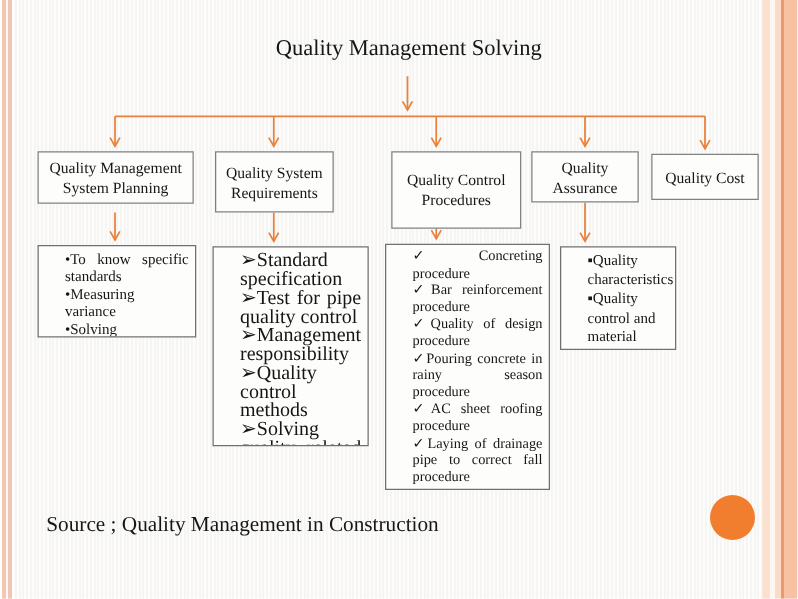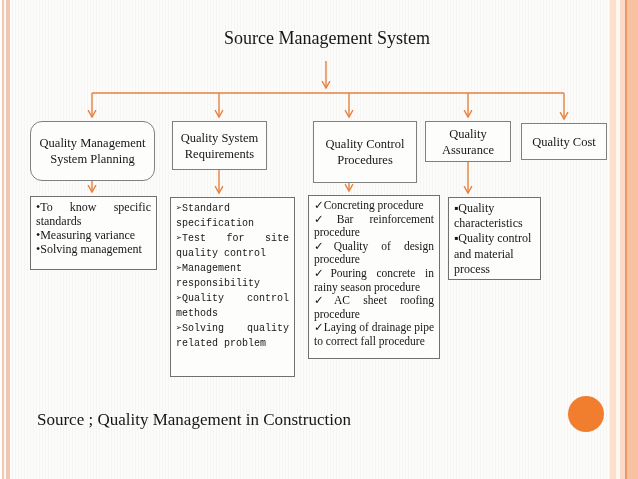--- a/index.html
+++ b/index.html
@@ -37,53 +37,53 @@
   .node{
     position:absolute;
     background:#fdfdfc;
     border:1.5px solid var(--border);
     display:flex;align-items:center;justify-content:center;
     text-align:center;
     font-size:12.5px;line-height:1.28;
     box-sizing:border-box;
     padding:2px 4px;
   }
-  .b1{left:30px;top:121px;width:125px;height:60px;border-radius:12px;}
+  .b1{left:30px;top:121px;width:125px;height:42px;}
   .b2{left:172px;top:121px;width:95px;height:49px;}
   .b3{left:313px;top:121px;width:104px;height:62px;}
   .b4{left:425px;top:121px;width:86px;height:41px;}
   .b5{left:521px;top:123px;width:86px;height:37px;}
   .detail{
     position:absolute;
     background:#fdfdfc;
     border:1.6px solid #707070;
     box-sizing:border-box;
     overflow:hidden;
     padding:3px 5px;
   }
-  .detail .bullet-item{text-align:justify;}
+  .detail .bullet-item{text-align:justify;margin-left:16px;}
   .d1{left:30px;top:196px;width:127px;height:74px;font-size:12px;line-height:14px;}
-  .d2{left:170px;top:197px;width:125px;height:180px;font-size:10px;line-height:15px;font-family:Liberation Mono, monospace;}
-  .d3{left:308px;top:195px;width:132px;height:164px;font-size:11.5px;line-height:13.6px;}
+  .d2{left:170px;top:197px;width:125px;height:160px;font-size:16px;line-height:15px;}
+  .d3{left:308px;top:195px;width:132px;height:197px;font-size:11.5px;line-height:13.6px;}
   .d4{left:448px;top:197px;width:93px;height:83px;font-size:12px;line-height:15.2px;}
   .d4 .bullet-item{text-align:left;}
   .source-note{
     position:absolute;left:37px;top:410px;font-size:17px;
   }
 </style>
 </head>
 <body>
 
 <div class="slide">
 
   <div class="left-stripes"></div>
   <div class="right-band"></div>
   <div class="accent-circle"></div>
 
-  <div class="diagram-title">Source Management System</div>
+  <div class="diagram-title">Quality Management Solving</div>
 
   <svg class="connectors" width="638" height="479" viewBox="0 0 638 479">
     <defs>
       <marker id="ah" viewBox="0 0 10 10" markerWidth="7" markerHeight="7" refX="8" refY="5" orient="auto">
         <path d="M1,1 L8,5 L1,9"></path>
       </marker>
     </defs>
     <path d="M326,61 V88" marker-end="url(#ah)"></path>
     <path d="M92,93 H564"></path>
     <path d="M92,93 V117" marker-end="url(#ah)"></path>
@@ -103,21 +103,21 @@
   <div class="node b5">Quality Cost</div>
   <div class="node b4">Quality Assurance</div>
 
   <div class="detail d1">
       <div class="bullet-item">•To know specific standards</div>
       <div class="bullet-item">•Measuring variance</div>
       <div class="bullet-item">•Solving management</div>
     </div>
   <div class="detail d2">
       <div class="bullet-item">➢Standard specification</div>
-      <div class="bullet-item">➢Test for site quality control</div>
+      <div class="bullet-item">➢Test for pipe quality control</div>
       <div class="bullet-item">➢Management responsibility</div>
       <div class="bullet-item">➢Quality control methods</div>
       <div class="bullet-item">➢Solving quality related problem</div>
     </div>
   <div class="detail d3">
       <div class="bullet-item">✓Concreting procedure</div>
       <div class="bullet-item">✓Bar reinforcement procedure</div>
       <div class="bullet-item">✓Quality of design procedure</div>
       <div class="bullet-item">✓Pouring concrete in rainy season procedure</div>
       <div class="bullet-item">✓AC sheet roofing procedure</div>

